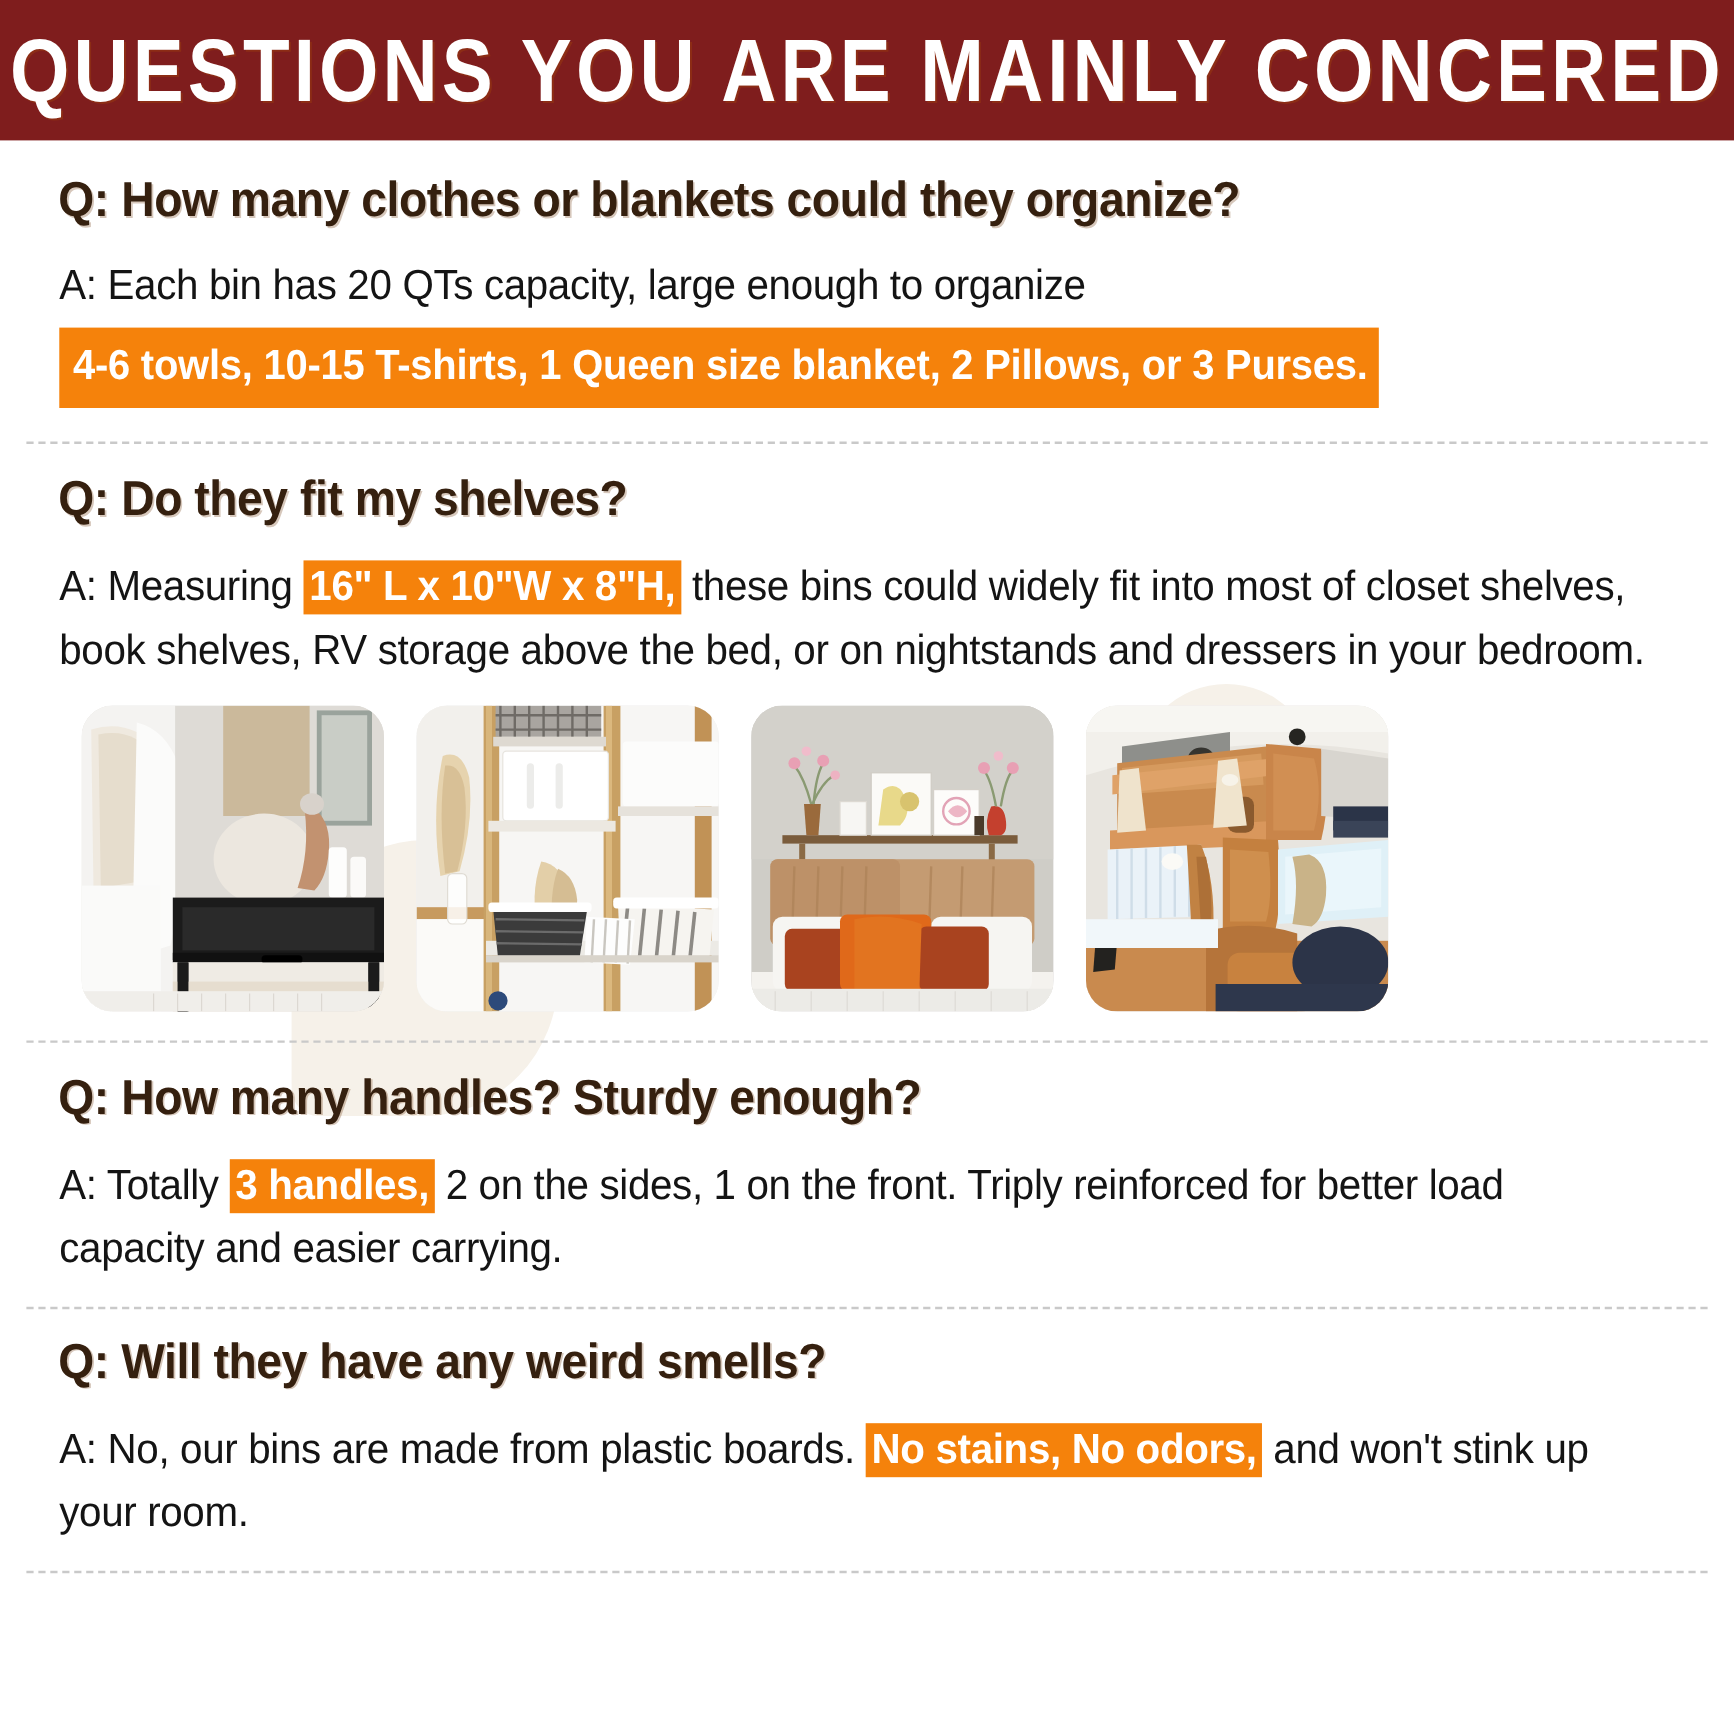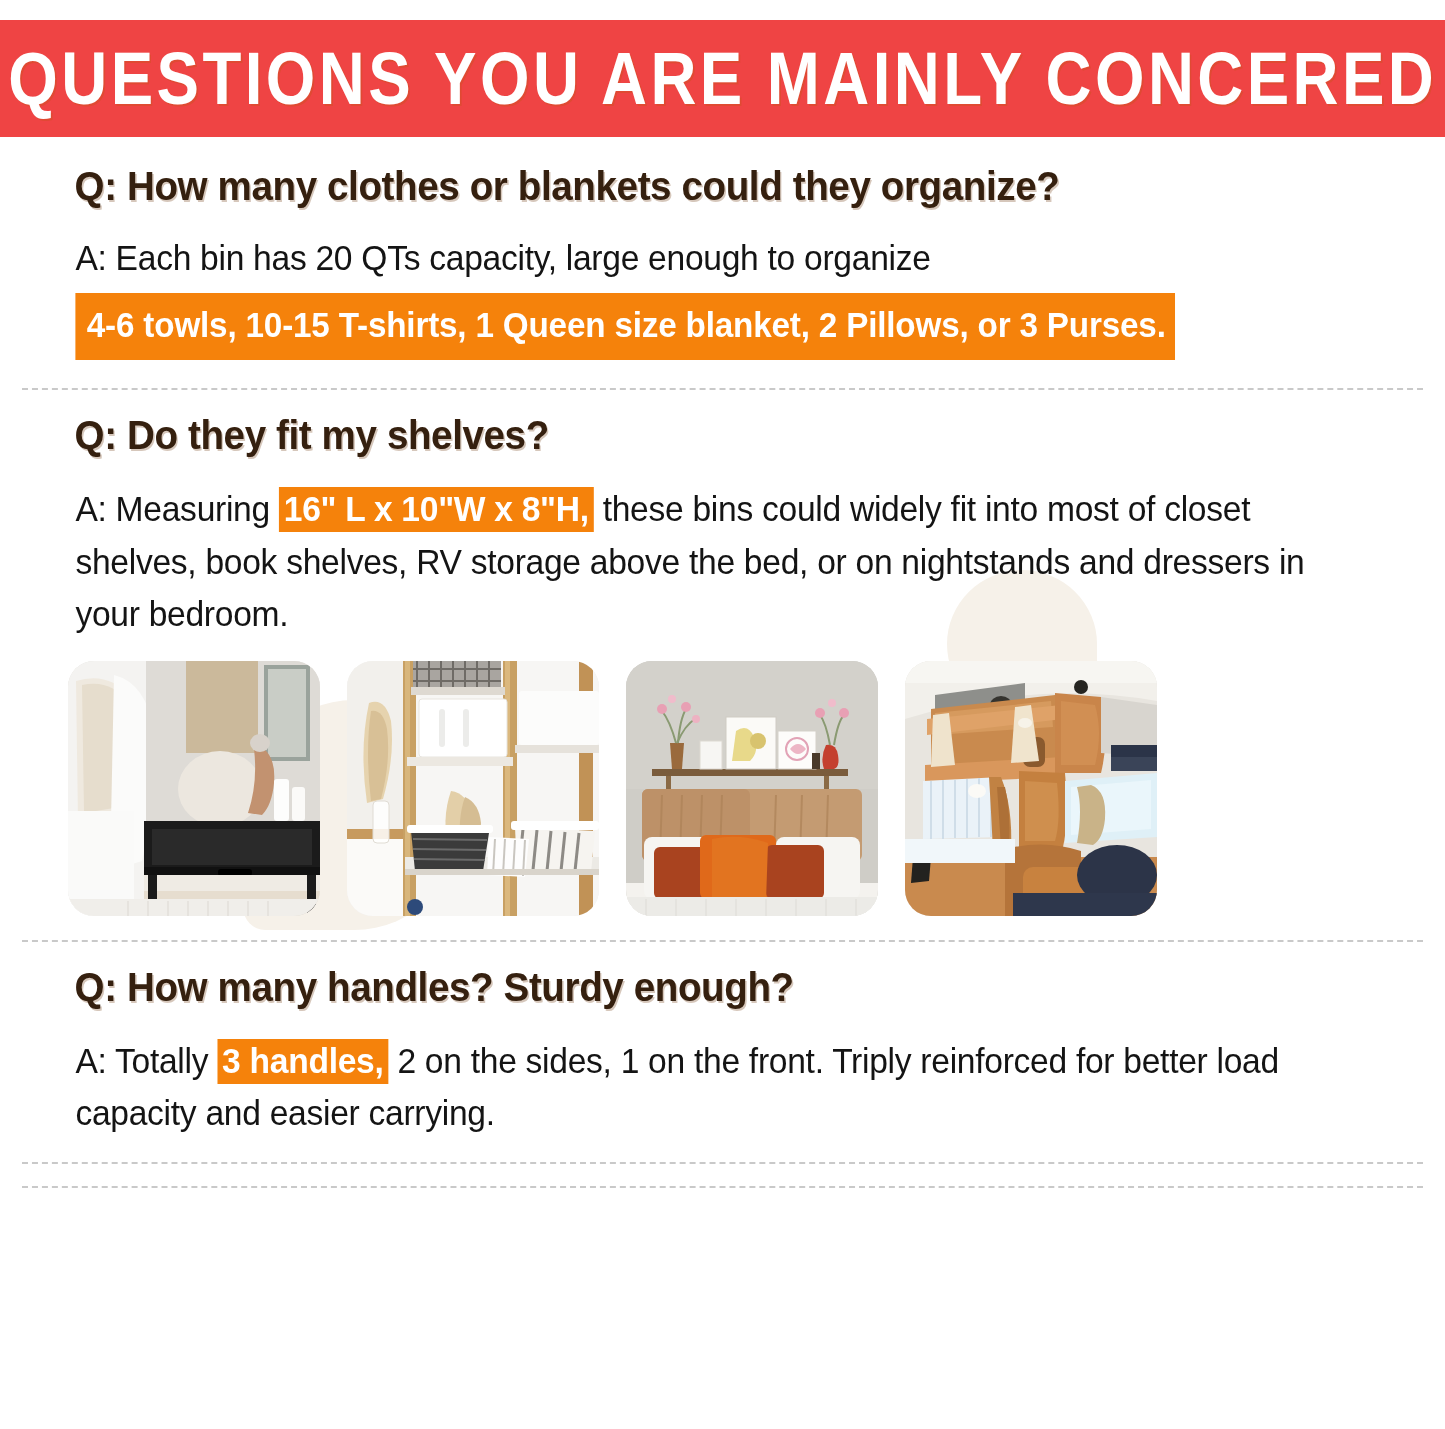--- a/index.html
+++ b/index.html
@@ -10,27 +10,26 @@
     background: #ffffff;
     font-family: "Liberation Sans", sans-serif;
     overflow: hidden;
     position: relative;
   }
 
   
   .header-bar {
     width: 1445px;
     height: 117px;
-    background: #ef4444;
+    background: #7f1d1d;
     display: flex;
     align-items: center;
     justify-content: center;
     position: relative;
     z-index: 5;
-    margin-top: 20px;
   }
   .header-title {
     color: #ffffff;
     font-family: "Liberation Sans Narrow", "Liberation Sans", sans-serif;
     font-weight: bold;
     font-size: 74px;
     letter-spacing: 4px;
     transform: scaleX(0.86);
     white-space: nowrap;
     text-shadow: 2px 2px 0 rgba(180,90,0,0.25);
@@ -62,21 +61,21 @@
   
   .content {
     position: relative;
     z-index: 2;
     padding: 0;
   }
 
   
   .qa {
     position: relative;
-    padding: 0 37px;
+    padding: 0 11px;
   }
   .q-line {
     color: #35200F;
     font-family: "Liberation Sans Narrow", "Liberation Sans", sans-serif;
     font-weight: bold;
     font-size: 41px;
     letter-spacing: -0.4px;
     transform: scaleX(0.94);
     transform-origin: left center;
     white-space: nowrap;
@@ -437,17 +436,23 @@
 
   <div class="qa" style="padding-top:22px;">
     <div class="q-line">Q: How many handles? Sturdy enough?</div>
     <div class="a-line" style="margin-top:24px;">
       <span>A: Totally </span><span class="hl">3 handles,</span><span> 2 on the sides, 1 on the front. Triply reinforced for better load capacity and easier carrying.</span>
     </div>
   </div>
 
   <div class="divider" style="margin-top:22px;"></div>
 
+  <div class="qa" style="padding-top:20px;">
+    <div class="q-line">Q: Will they have any weird smells?</div>
+    <div class="a-line" style="margin-top:24px;">
+      <span>A: No, our bins are made from plastic boards. </span><span class="hl">No stains, No odors,</span><span> and won't stink up your room.</span>
+    </div>
+  </div>
 
   <div class="divider" style="margin-top:22px;"></div>
 
 
 </div>
 
 </body></html>

